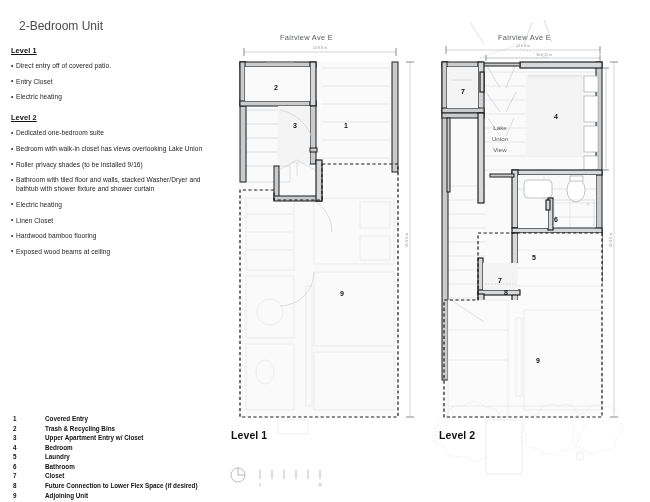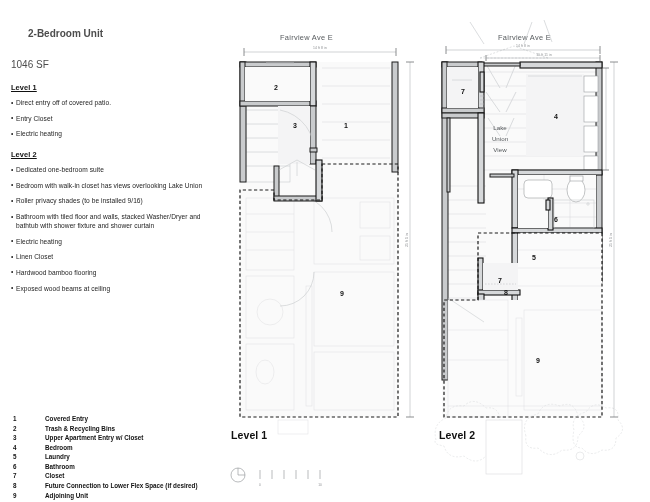--- a/index.html
+++ b/index.html
@@ -25,25 +25,25 @@
   }
   #doc-title {
     font-size: 11.5px;
     font-weight: bold;
     letter-spacing: -0.1px;
     color: #111;
     margin: 0 0 2px 0;
     line-height: 1.15;
   }
   #doc-subtitle {
-    font-size: 10px;
+    font-size: 12px;
     color: #4c4c4c;
     line-height: 1.35;
-    margin: 17px;
-    font-weight: 700;
+    margin: 8px;
+    font-weight: 400;
   }
   #doc-area {
     font-size: 10px;
     color: #4c4c4c;
     line-height: 1.35;
     margin: 0;
     font-weight: 300;
   }
   .section-head {
     font-size: 7.4px;
@@ -170,21 +170,20 @@
   
   #scalebar { position: absolute; left: 230px; top: 466px; }
   .sb-line { stroke: #8a8d90; stroke-width: 0.6; fill: none; }
   .sb-text { font-family: "Liberation Sans", sans-serif; font-size: 3.2px; fill: #8a8d90; text-anchor: middle; }
 </style>
 </head>
 <body>
 
 <div id="info-panel">
   <div id="doc-subtitle">2-Bedroom Unit</div>
-  <div id="doc-area">1046 SF</div>
 
   <div class="section-head">Level 1</div>
   <ul class="bullet-list">
     <li class="bullet-item">Direct entry off of covered patio.</li>
     <li class="bullet-item">Entry Closet</li>
     <li class="bullet-item">Electric heating</li>
   </ul>
 
   <div class="section-head">Level 2</div>
   <ul class="bullet-list">

